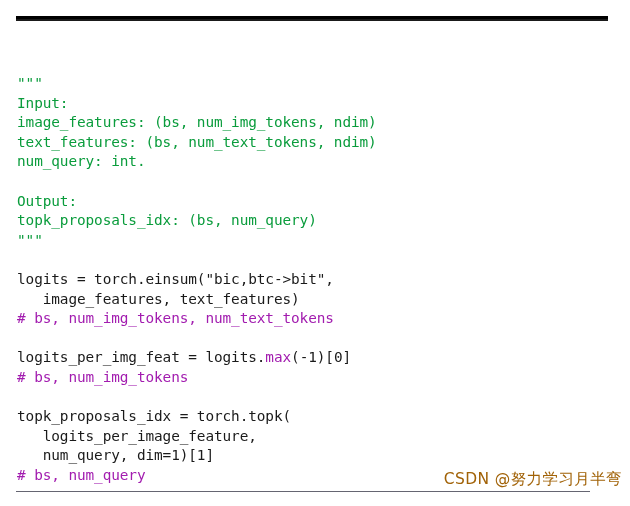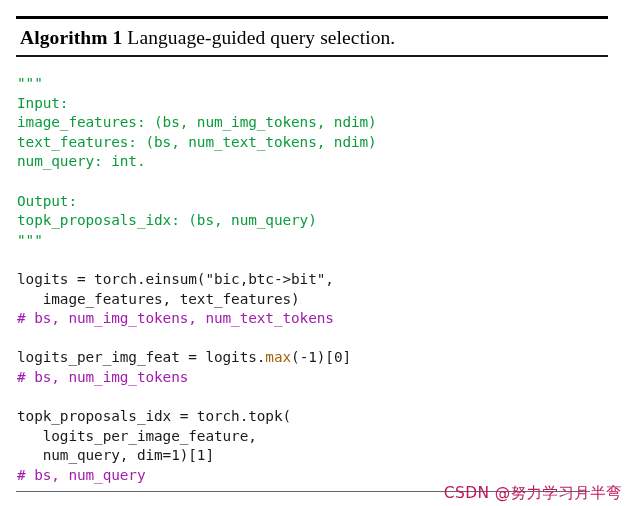--- a/index.html
+++ b/index.html
@@ -65,51 +65,48 @@
     white-space: pre;
     min-height: 19.6px;
   }
   .code-line.blank {
     height: 19.6px;
   }
 
   .tok-doc      { color: #0a9c3c; }
   .tok-comment  { color: #a21caf; }
   .tok-plain    { color: #1a1a1a; }
-  .tok-builtin  { color: #a16207; }
+  .tok-builtin  { color: #a21caf; }
 
   .footer-rule {
     position: absolute;
     left: 16px;
     top: 491px;
     width: 574px;
     height: 1.3px;
     background: #4a4a58;
     opacity: 0.85;
   }
 
   .watermark {
     position: absolute;
     right: 8px;
-    top: 483px;
+    top: 469px;
     font-family: "DejaVu Sans", "Liberation Sans", sans-serif;
     font-size: 15.5px;
-    color: #be185d;
+    color: #a16207;
     white-space: nowrap;
     letter-spacing: 0.4px;
   }
 </style>
 </head>
 <body>
 
 <div class="algorithm-box">
   <div class="rule-top"></div>
-  <div class="algo-title">
-    <span class="algo-label">Algorithm 1</span><span class="algo-caption"> Language-guided query selection.</span>
-  </div>
   <div class="rule-mid"></div>
 </div>
 
 <div class="code-block" id="code-listing"><div class="code-line"><span class="tok-doc">"""</span></div><div class="code-line"><span class="tok-doc">Input:</span></div><div class="code-line"><span class="tok-doc">image_features: (bs, num_img_tokens, ndim)</span></div><div class="code-line"><span class="tok-doc">text_features: (bs, num_text_tokens, ndim)</span></div><div class="code-line"><span class="tok-doc">num_query: int.</span></div><div class="code-line blank">&nbsp;</div><div class="code-line"><span class="tok-doc">Output:</span></div><div class="code-line"><span class="tok-doc">topk_proposals_idx: (bs, num_query)</span></div><div class="code-line"><span class="tok-doc">"""</span></div><div class="code-line blank">&nbsp;</div><div class="code-line"><span class="tok-plain">logits = torch.einsum("bic,btc-&gt;bit",</span></div><div class="code-line"><span class="tok-plain">   image_features, text_features)</span></div><div class="code-line"><span class="tok-comment"># bs, num_img_tokens, num_text_tokens</span></div><div class="code-line blank">&nbsp;</div><div class="code-line"><span class="tok-plain">logits_per_img_feat = logits.</span><span class="tok-builtin">max</span><span class="tok-plain">(-1)[0]</span></div><div class="code-line"><span class="tok-comment"># bs, num_img_tokens</span></div><div class="code-line blank">&nbsp;</div><div class="code-line"><span class="tok-plain">topk_proposals_idx = torch.topk(</span></div><div class="code-line"><span class="tok-plain">   logits_per_image_feature,</span></div><div class="code-line"><span class="tok-plain">   num_query, dim=1)[1]</span></div><div class="code-line"><span class="tok-comment"># bs, num_query</span></div></div>
 
 <div class="footer-rule"></div>
 
 <div class="watermark">CSDN @努力学习月半弯</div>
 
 </body></html>

